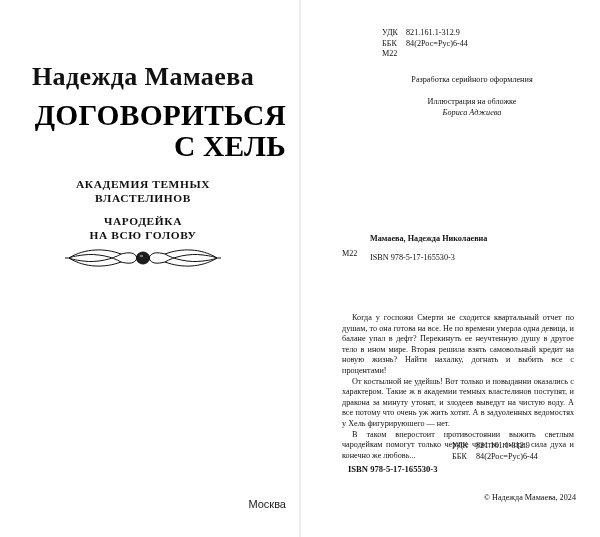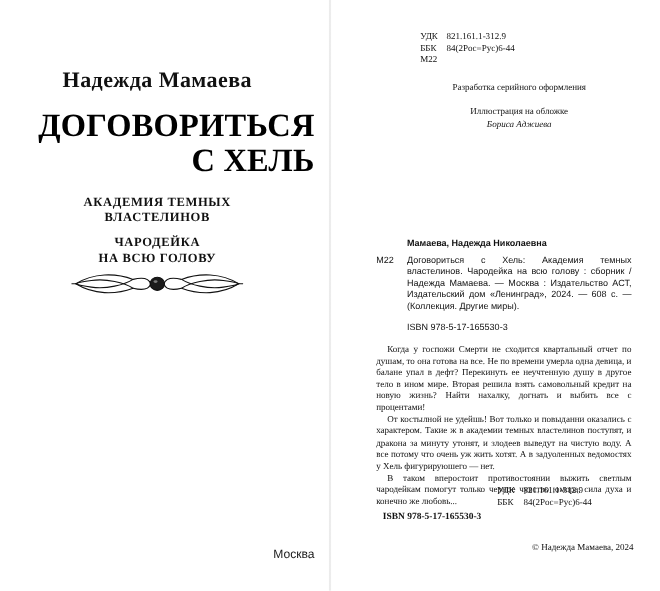--- a/index.html
+++ b/index.html
@@ -47,21 +47,21 @@
     height: 537px;
   }
   .author {
     position: absolute;
     top: 62px;
     left: 0;
     width: 286px;
     text-align: center;
     font-family: "Liberation Serif", serif;
     font-weight: bold;
-    font-size: 20px;
+    font-size: 26px;
     letter-spacing: 0.4px;
     color: #111;
   }
   .title-main {
     position: absolute;
     top: 100px;
     left: 0;
     width: 286px;
     text-align: right;
     font-family: "Liberation Serif", serif;
@@ -142,24 +142,24 @@
   }
   .credits .ital {
     font-style: italic;
   }
   .credits .blk2 {
     margin-top: 11px;
   }
 
   .cip {
     position: absolute;
-    top: 217px;
+    top: 234px;
     left: 42px;
     width: 232px;
-    font-family: Liberation Sans, sans-serif;
+    font-family: Liberation Serif, serif;
     font-size: 8.2px;
     line-height: 10.6px;
     color: #111;
   }
   .cip-author {
     font-weight: bold;
     margin-left: 28px;
     margin-bottom: 4px;
   }
   .cip-body {
@@ -288,21 +288,20 @@
     <div class="credits">
       <div>Разработка серийного оформления</div>
       <div class="blk2">Иллюстрация на обложке</div>
       <div class="ital">Бориса Аджиева</div>
     </div>
 
     <div class="cip">
       <div class="cip-author">Мамаева, Надежда Николаевна</div>
       <div class="cip-body">
         <span class="cip-code">М22</span>
-        <span>Договориться с Хель: Академия темных властелинов. Чародейка на всю голову : сборник / Надежда Мамаева. — Москва : Издательство АСТ, Издательский дом «Ленинград», 2024. — 608 с. — (Коллекция. Другие миры).</span>
       </div>
       <div class="isbn-1">ISBN 978-5-17-165530-3</div>
     </div>
 
     <div class="annotation">
       <p>Когда у госпожи Смерти не сходится квартальный отчет по душам, то она готова на все. Не по времени умерла одна девица, и балане упал в дефт? Перекинуть ее неучтенную душу в другое тело в ином мире. Вторая решила взять самовольный кредит на новую жизнь? Найти нахалку, догнать и выбить все с процентами!</p>
       <p>От костылной не удейшь! Вот только и повыданни оказались с характером. Такие ж в академии темных властелинов поступят, и дракона за минуту утонят, и злодеев выведут на чистую воду. А все потому что очень уж жить хотят. А в задуоленных ведомостях у Хель фигурируюшего — нет.</p>
       <p>В таком вперостоит противостоянии выжить светлым чародейкам помогут только черное чувство юмора, сила духа и конечно же любовь...</p>
     </div>
 

